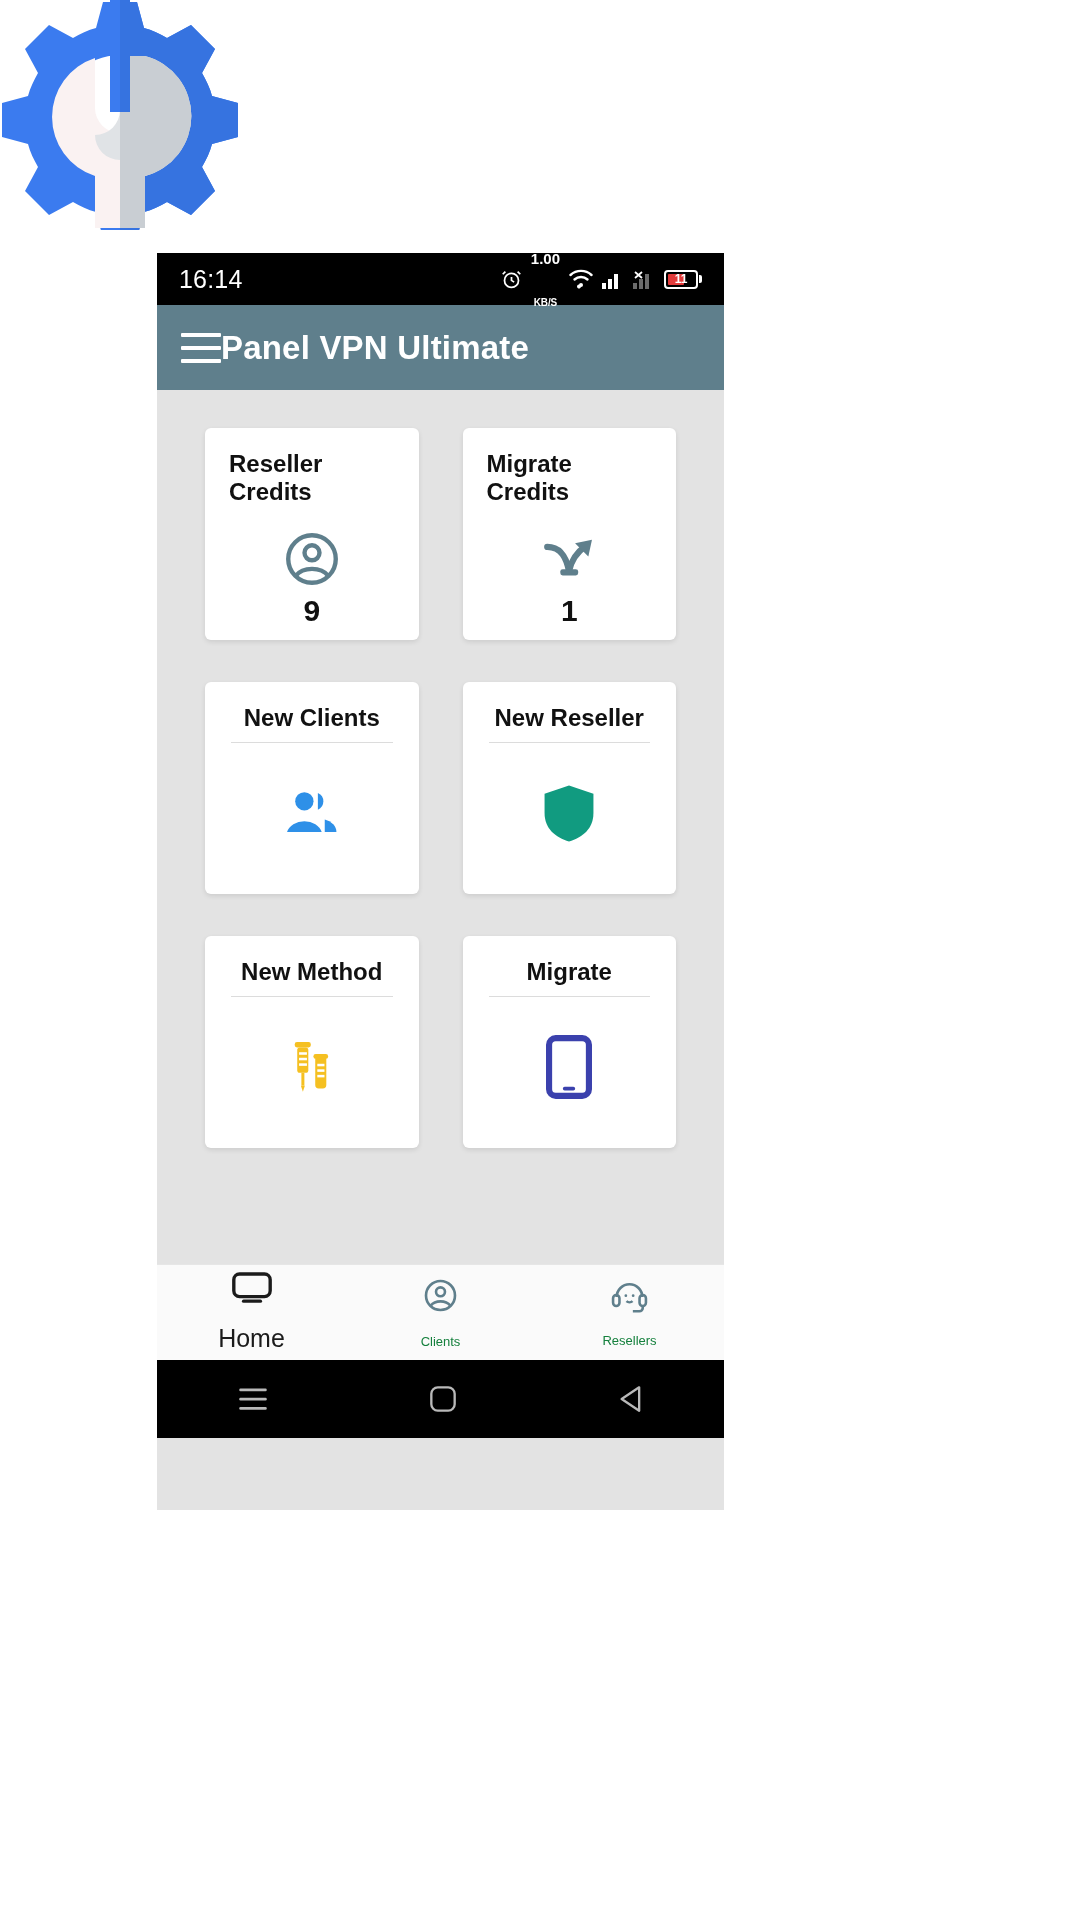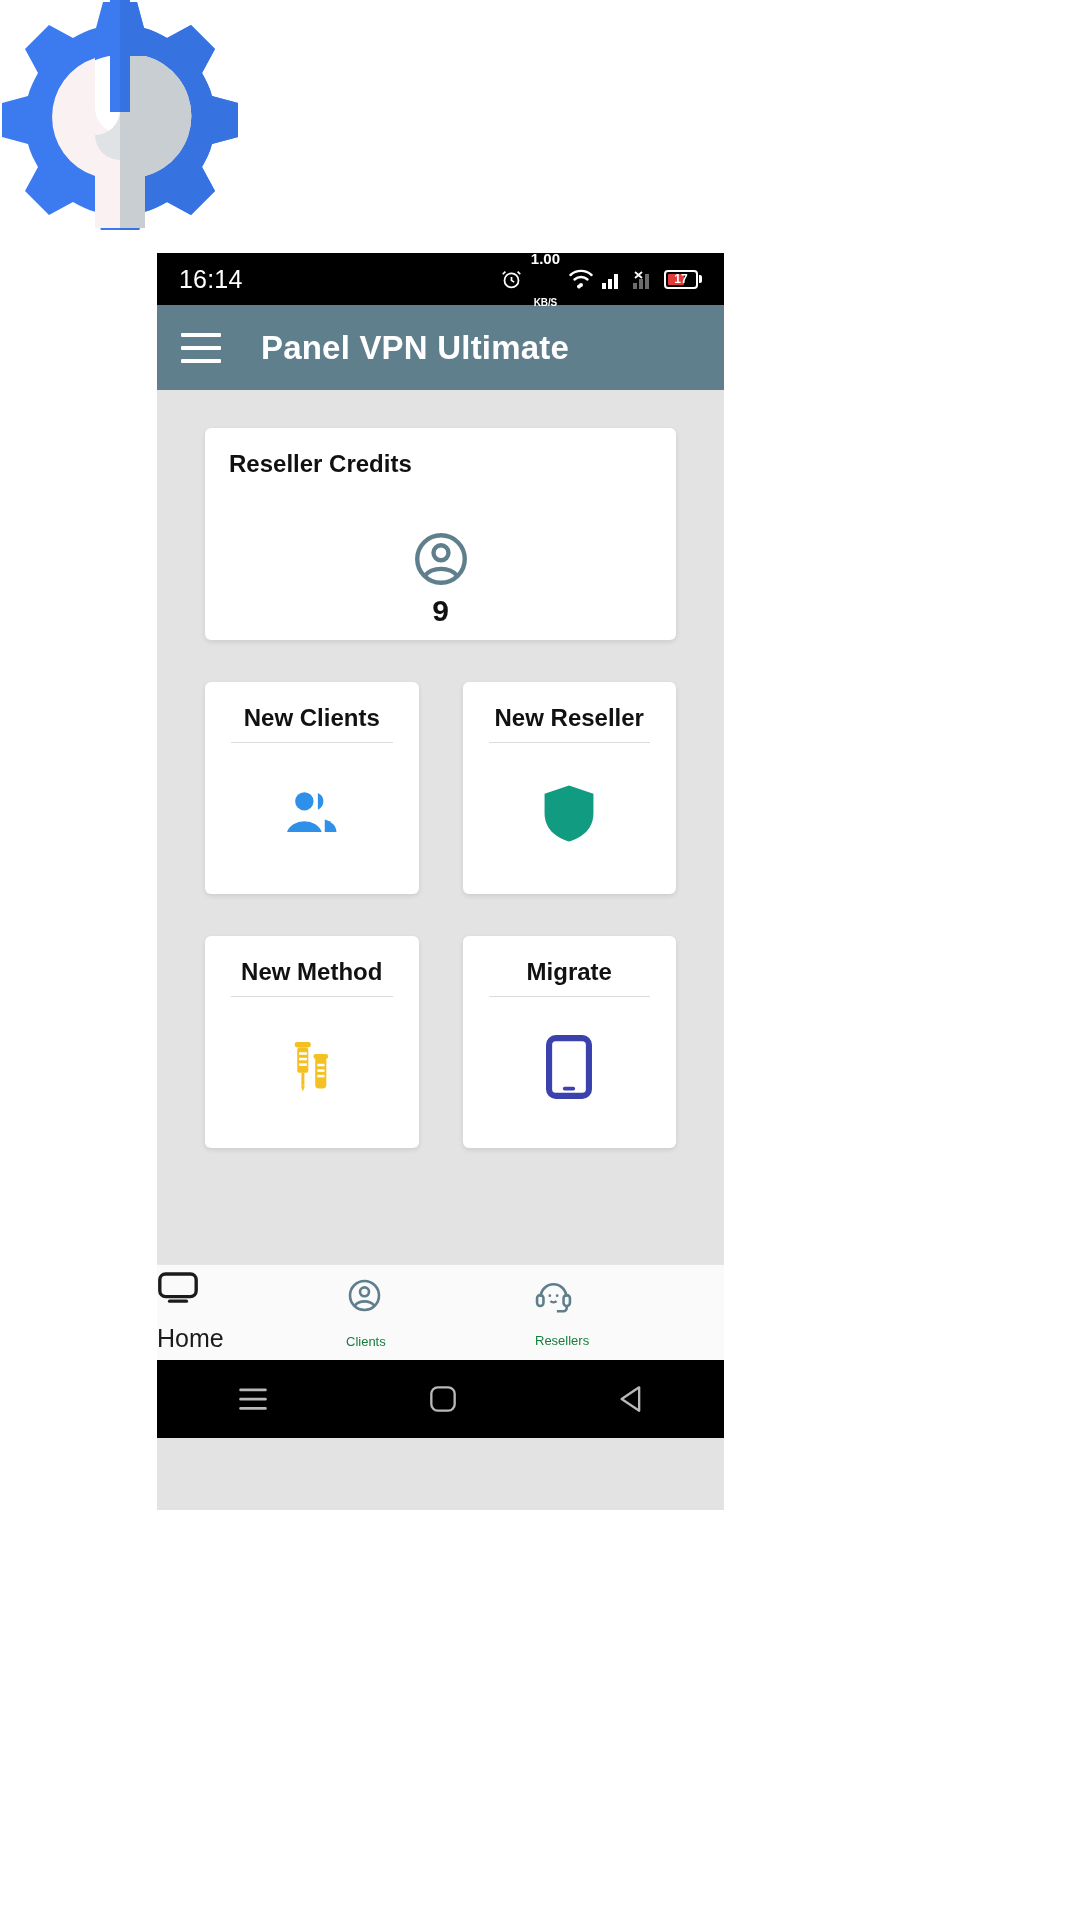--- a/index.html
+++ b/index.html
@@ -42,21 +42,21 @@
   }
   .batt-fill { background:#e23b3b; height:100%; width:60%; border-radius:1px;
     display:flex; align-items:center; justify-content:center; }
   .batt-txt { position:absolute; left:0; right:0; text-align:center;
     font-size:12px; font-weight:700; color:#fff; }
   .batt-cap { width:3px; height:8px; background:#fff; border-radius:0 2px 2px 0; margin-left:1px; }
 
   
   .appbar {
     height:85px; background:#5f7f8c;
-    display:flex; align-items:center; padding:0 24px; gap:40px;
+    display:flex; align-items:center; padding:0 24px; 
   }
   .hamburger { width:40px; height:30px; display:flex; flex-direction:column;
     justify-content:space-between; cursor:pointer; }
   .hamburger span { display:block; height:4px; background:#fff; border-radius:1px; }
   .appbar-title { color:#fff; font-size:33px; font-weight:700; letter-spacing:.2px; }
 
   
   .content {
     background:#e3e3e3;
     height:874px;
@@ -94,21 +94,21 @@
 
   .card.action .icon-slot { margin-top:6px; }
 
   
   .bottomnav {
     height:96px; background:#fafafa;
     display:flex; align-items:center;
     border-top:1px solid #e6e6e6;
   }
   .nav-item {
-    flex:1; display:flex; flex-direction:column; align-items:flex-start;
+    flex:1; display:flex; flex-direction:column; align-items:center;
     justify-content:center; gap:20px; cursor:pointer;
   }
   .nav-item svg { display:block; }
   .nav-label { font-size:13px; color:#15803d; }
   .nav-item.active .nav-label { font-size:25px; color:#1b1b1b; }
 
   
   .sysbar {
     height:78px; background:#000;
     display:flex; align-items:center; justify-content:space-around;
@@ -169,21 +169,21 @@
           <svg width="22" height="19" viewBox="0 0 22 19">
             <rect x="0" y="13" width="4" height="6" fill="#6b6b6b"></rect>
             <rect x="6" y="9" width="4" height="10" fill="#6b6b6b"></rect>
             <rect x="12" y="4" width="4" height="15" fill="#6b6b6b"></rect>
             <path d="M2 2 L9 8 M9 2 L2 8" stroke="#fff" stroke-width="1.8"></path>
           </svg>
         </span>
         <span class="batt">
           <span class="batt-body">
             <span class="batt-fill"></span>
-            <span class="batt-txt">17</span>
+            <span class="batt-txt">11</span>
           </span>
           <span class="batt-cap"></span>
         </span>
       </div>
     </div>
 
     <div class="appbar">
       <div class="hamburger">
         <span></span>
           <span></span>
@@ -202,20 +202,33 @@
           <div class="icon-slot">
             <svg width="62" height="62" viewBox="0 0 24 24" fill="none" stroke="#5f7f8c" stroke-width="1.7">
               <circle cx="12" cy="12" r="9.2"></circle>
               <circle cx="12" cy="9.6" r="2.9"></circle>
               <path d="M5.6 18.6 a7.6 6 0 0 1 12.8 0"></path>
             </svg>
           </div>
           <div class="stat-value">9</div>
         </div>
 
+        <div class="card stat">
+          <div class="card-title">Migrate Credits</div>
+          <div class="divider"></div>
+          <div class="icon-slot">
+            <svg width="62" height="58" viewBox="0 0 24 24" fill="none">
+              <path d="M3 7 C9 7 11 12 12 17" stroke="#5f7f8c" stroke-width="2.6" stroke-linecap="round" fill="none"></path>
+              <path d="M12 17 C13 12 15.5 9 19 6.5" stroke="#5f7f8c" stroke-width="2.6" stroke-linecap="round" fill="none"></path>
+              <path d="M21.5 4 L14.5 5.5 L20 11 Z" fill="#5f7f8c"></path>
+              <rect x="8.4" y="16.2" width="7.4" height="2.6" rx="1" fill="#5f7f8c"></rect>
+            </svg>
+          </div>
+          <div class="stat-value">1</div>
+        </div>
       </div>
 
       <div class="grid-row">
 
         <div class="card action">
           <div class="card-title">New Clients</div>
           <div class="divider"></div>
           <div class="icon-slot">
             <svg width="62" height="56" viewBox="0 0 24 22">
               <circle cx="9" cy="6.4" r="3.6" fill="#2e90e8"></circle>

